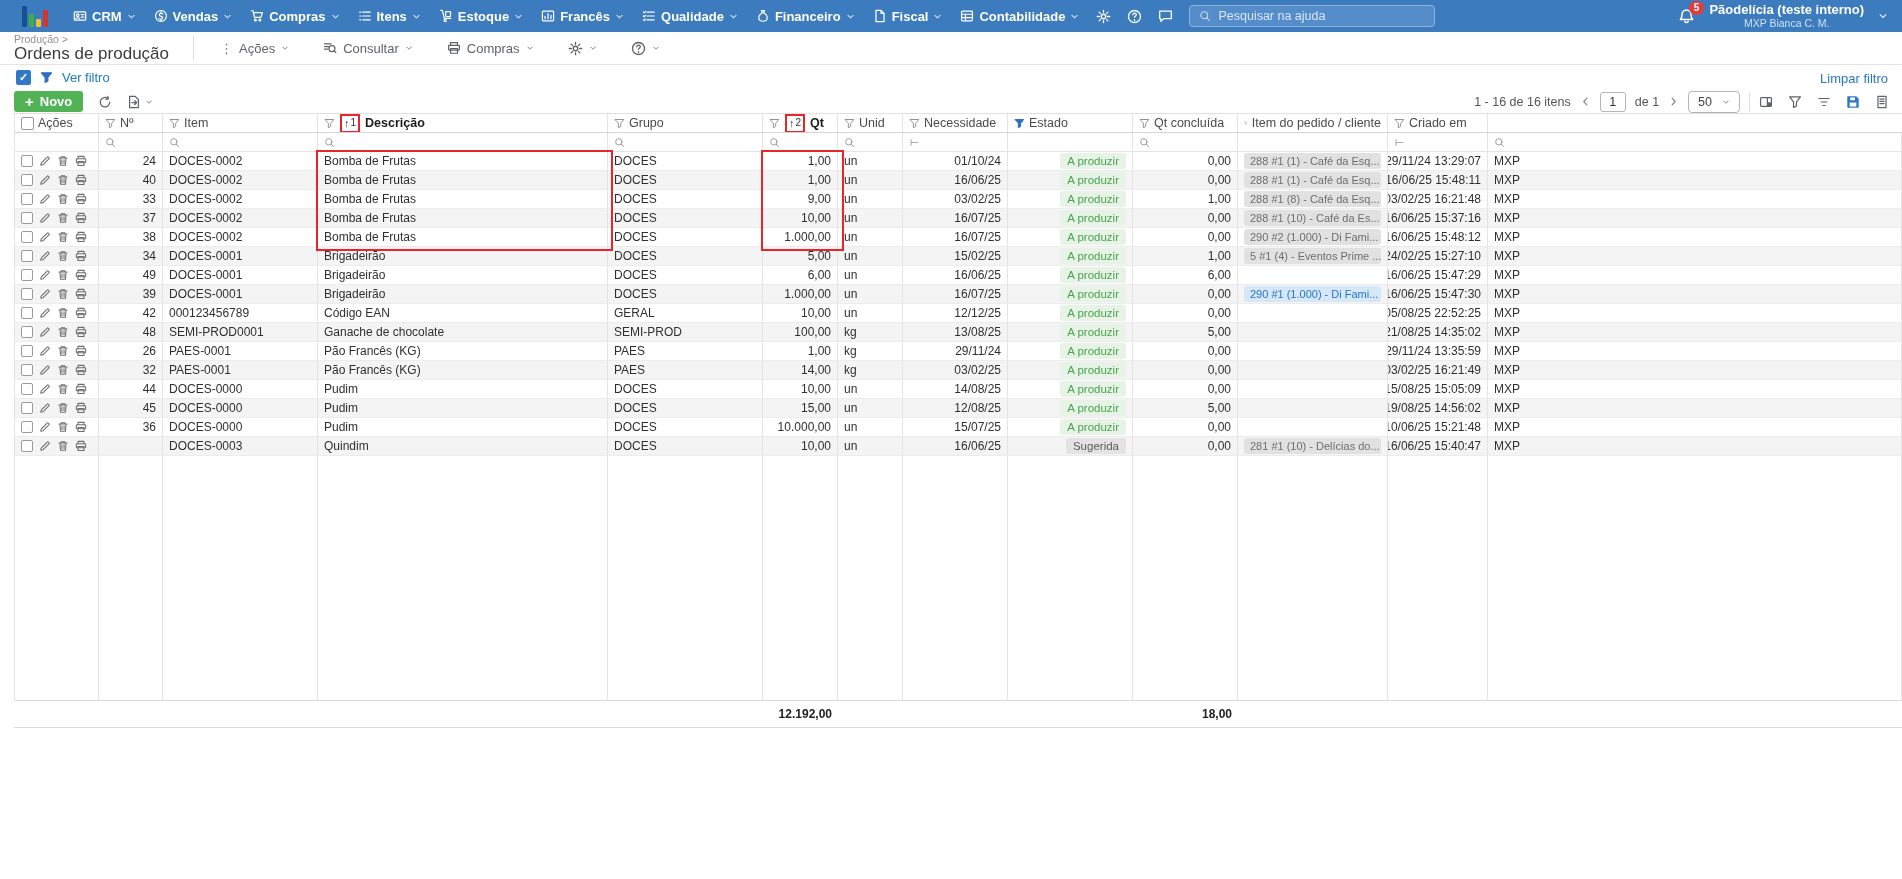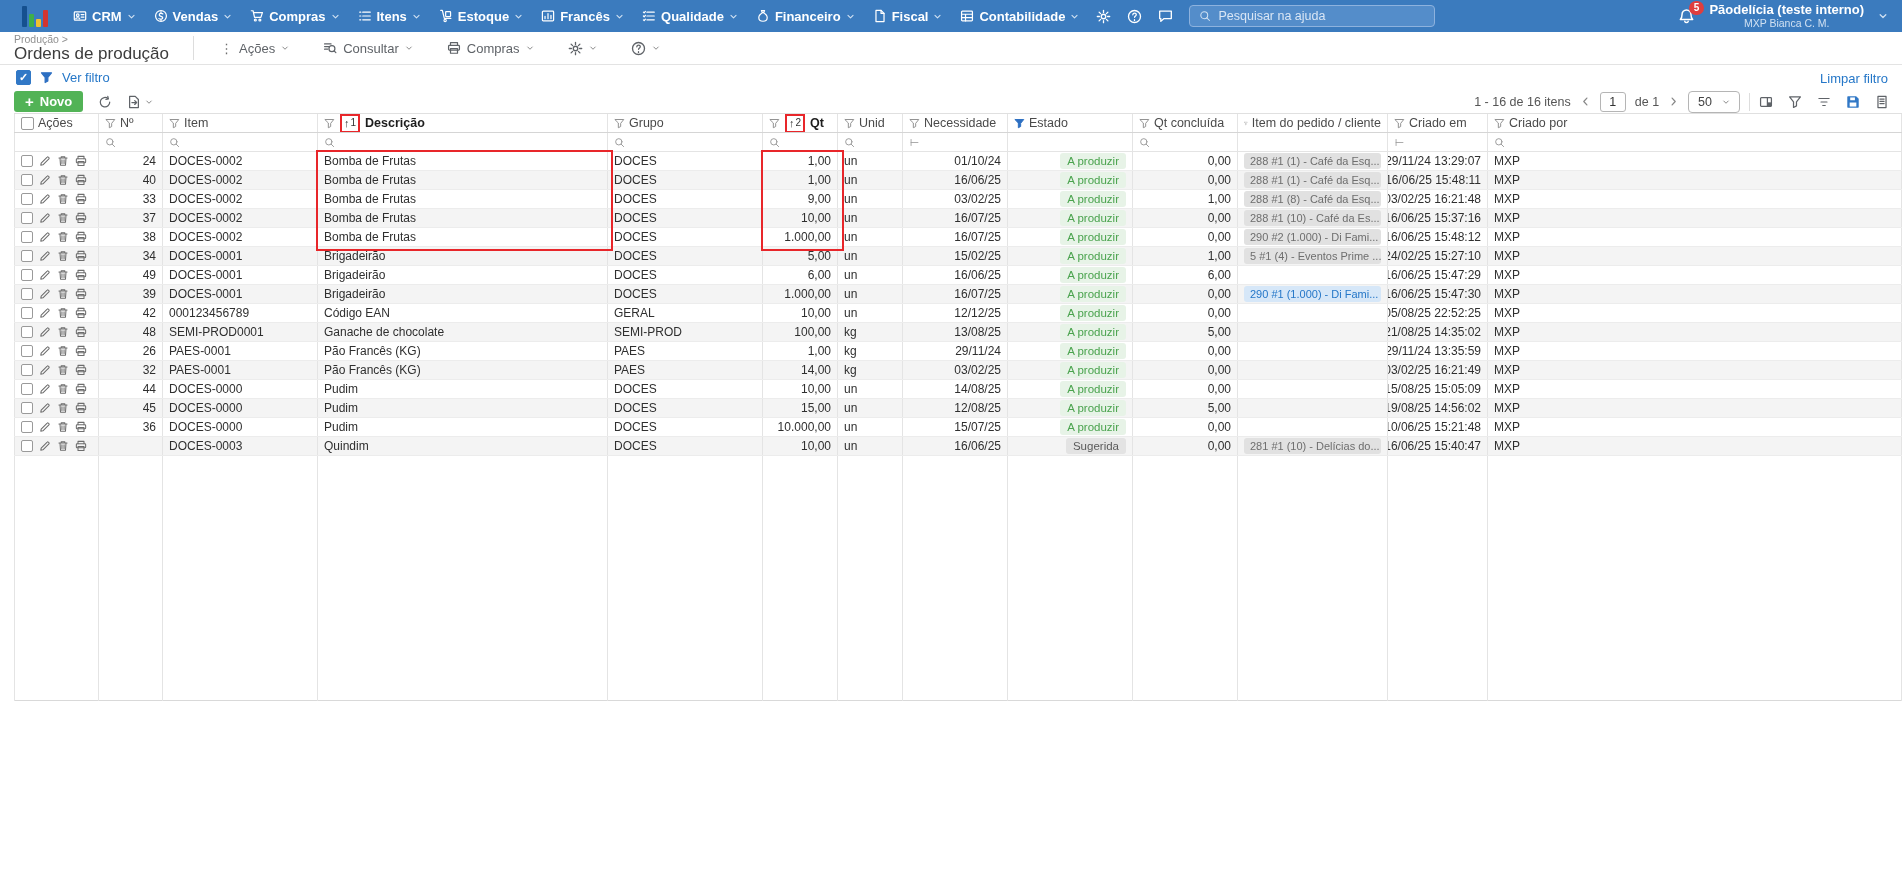--- a/index.html
+++ b/index.html
@@ -475,26 +475,20 @@
           <path d="M1.8 2.2h12.4L9.7 7.8v4.6l-3.4 1.8V7.8z"></path>
         </svg>
         <span class="hlabel">Item do pedido / cliente</span>
       </div>
       <div class="tcell " style="width: 100px;">
         <svg width="11" height="11" viewBox="0 0 16 16" fill="none" stroke="#8f8f8f" stroke-width="1.4" stroke-linecap="round" stroke-linejoin="round">
           <path d="M1.8 2.2h12.4L9.7 7.8v4.6l-3.4 1.8V7.8z"></path>
         </svg>
         <span class="hlabel">Criado em</span>
       </div>
-      <div class="tcell " style="width: 414px;">
-        <svg width="11" height="11" viewBox="0 0 16 16" fill="none" stroke="#8f8f8f" stroke-width="1.4" stroke-linecap="round" stroke-linejoin="round">
-          <path d="M1.8 2.2h12.4L9.7 7.8v4.6l-3.4 1.8V7.8z"></path>
-        </svg>
-        <span class="hlabel">Criado por</span>
-      </div>
     </div>
   <div class="trow frow" id="frow">
       <div class="tcell " style="width: 85px;"></div>
       <div class="tcell " style="width: 64px;">
         <svg width="11" height="11" viewBox="0 0 16 16" fill="none" stroke="#9a9a9a" stroke-width="1.4" stroke-linecap="round" stroke-linejoin="round">
           <circle cx="7" cy="7" r="4.6"></circle>
           <path d="M10.4 10.4L14 14"></path>
         </svg>
       </div>
       <div class="tcell " style="width: 155px;">
@@ -1298,15 +1292,30 @@
       <div class="tcell " style="width: 155px;"></div>
       <div class="tcell " style="width: 75px;"></div>
       <div class="tcell " style="width: 65px;"></div>
       <div class="tcell " style="width: 105px;"></div>
       <div class="tcell " style="width: 125px;"></div>
       <div class="tcell " style="width: 105px;"></div>
       <div class="tcell " style="width: 150px;"></div>
       <div class="tcell " style="width: 100px;"></div>
       <div class="tcell " style="width: 414px;"></div>
     </div>
+  <div class="totals-row" id="totals-row">
+      <div class="tot" style="width: 85px;"></div>
+      <div class="tot" style="width: 64px;"></div>
+      <div class="tot" style="width: 155px;"></div>
+      <div class="tot" style="width: 290px;"></div>
+      <div class="tot" style="width: 155px;"></div>
+      <div class="tot" style="width: 75px;">12.192,00</div>
+      <div class="tot" style="width: 65px;"></div>
+      <div class="tot" style="width: 105px;"></div>
+      <div class="tot" style="width: 125px;"></div>
+      <div class="tot" style="width: 105px;">18,00</div>
+      <div class="tot" style="width: 150px;"></div>
+      <div class="tot" style="width: 100px;"></div>
+      <div class="tot" style="width: 414px;"></div>
+    </div>
   <div class="red-box" style="left:302px;top:37px;width:293px;height:97px"></div>
   <div class="red-box" style="left:747px;top:37px;width:79px;height:97px"></div>
 </div>
 
 </body></html>

